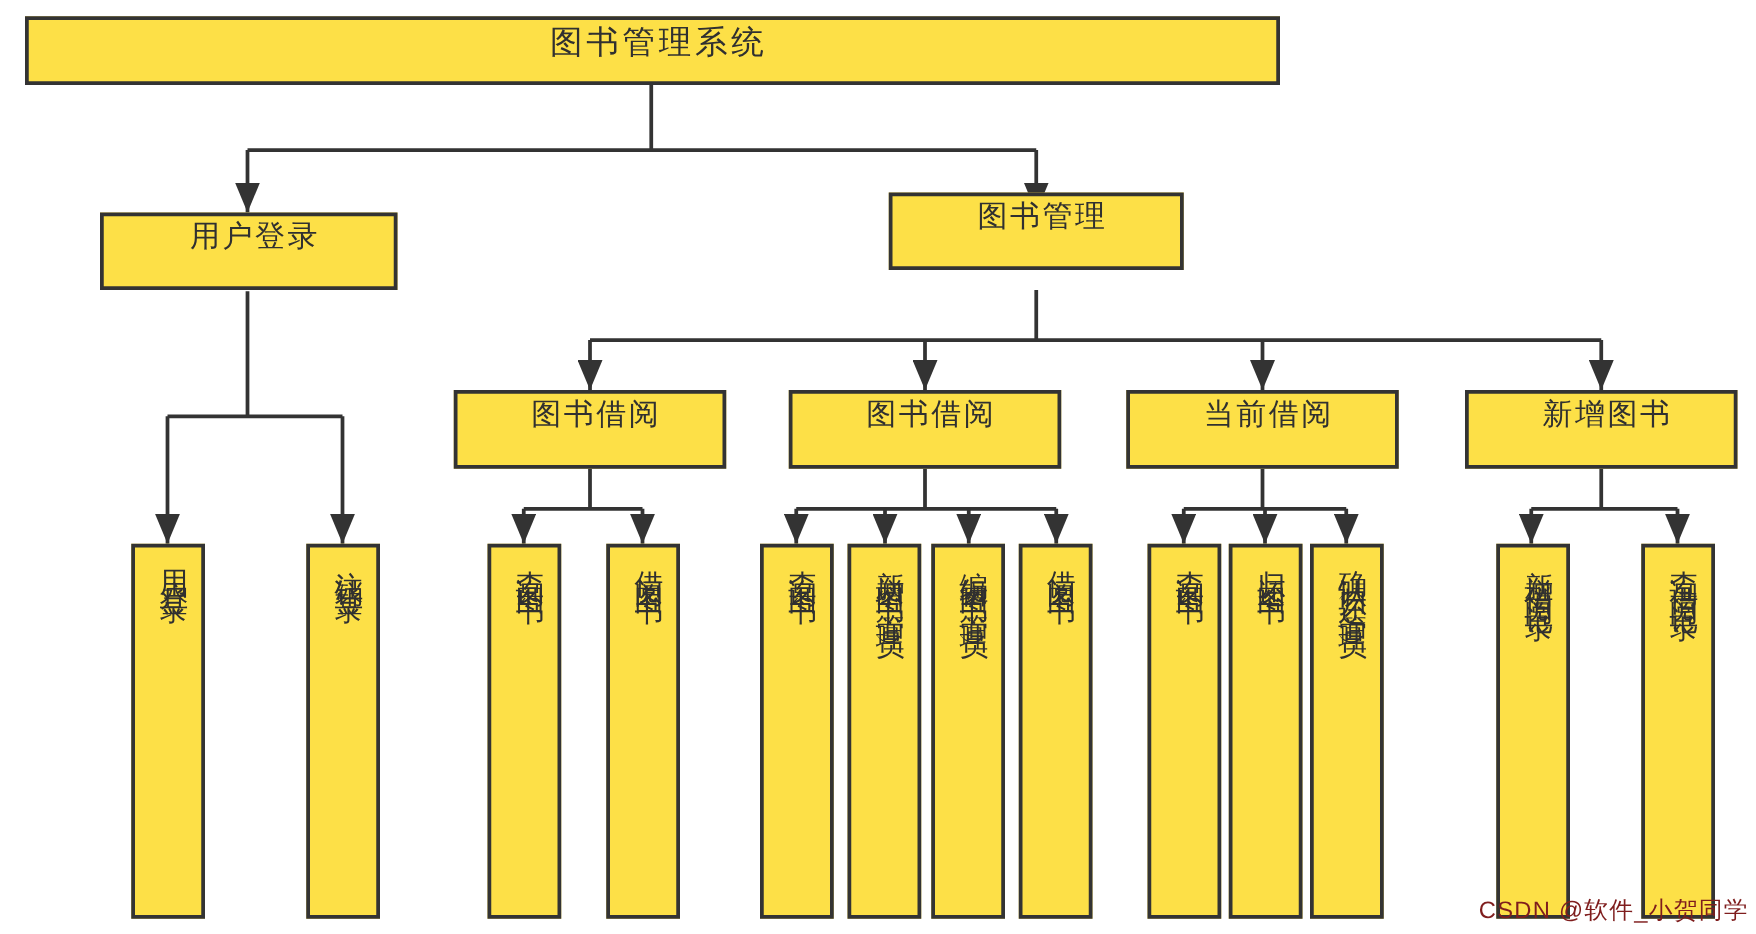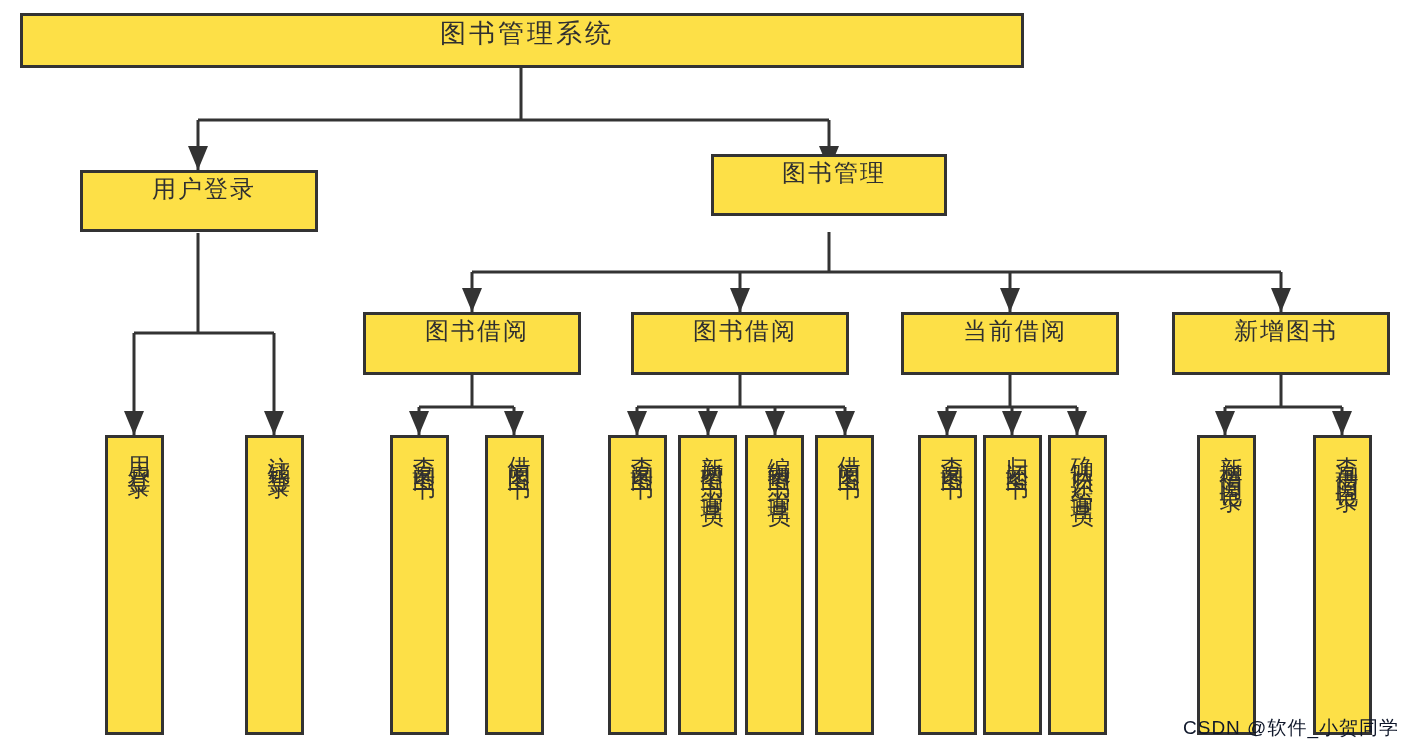--- a/index.html
+++ b/index.html
@@ -32,21 +32,21 @@
     letter-spacing: 7px;
     line-height: 1.05;
     white-space: nowrap;
   }
   .watermark {
     position: absolute;
     left: 1183px;
     top: 715px;
     font-size: 19px;
     letter-spacing: 1px;
-    color: #0f172a;
+    color: #7f1d1d;
     z-index: 5;
     white-space: nowrap;
   }
 </style>
 </head>
 <body>
 
 <div id="canvas">
 
   <svg class="wires" width="1405" height="747" viewBox="0 0 1405 747" aria-hidden="true">

